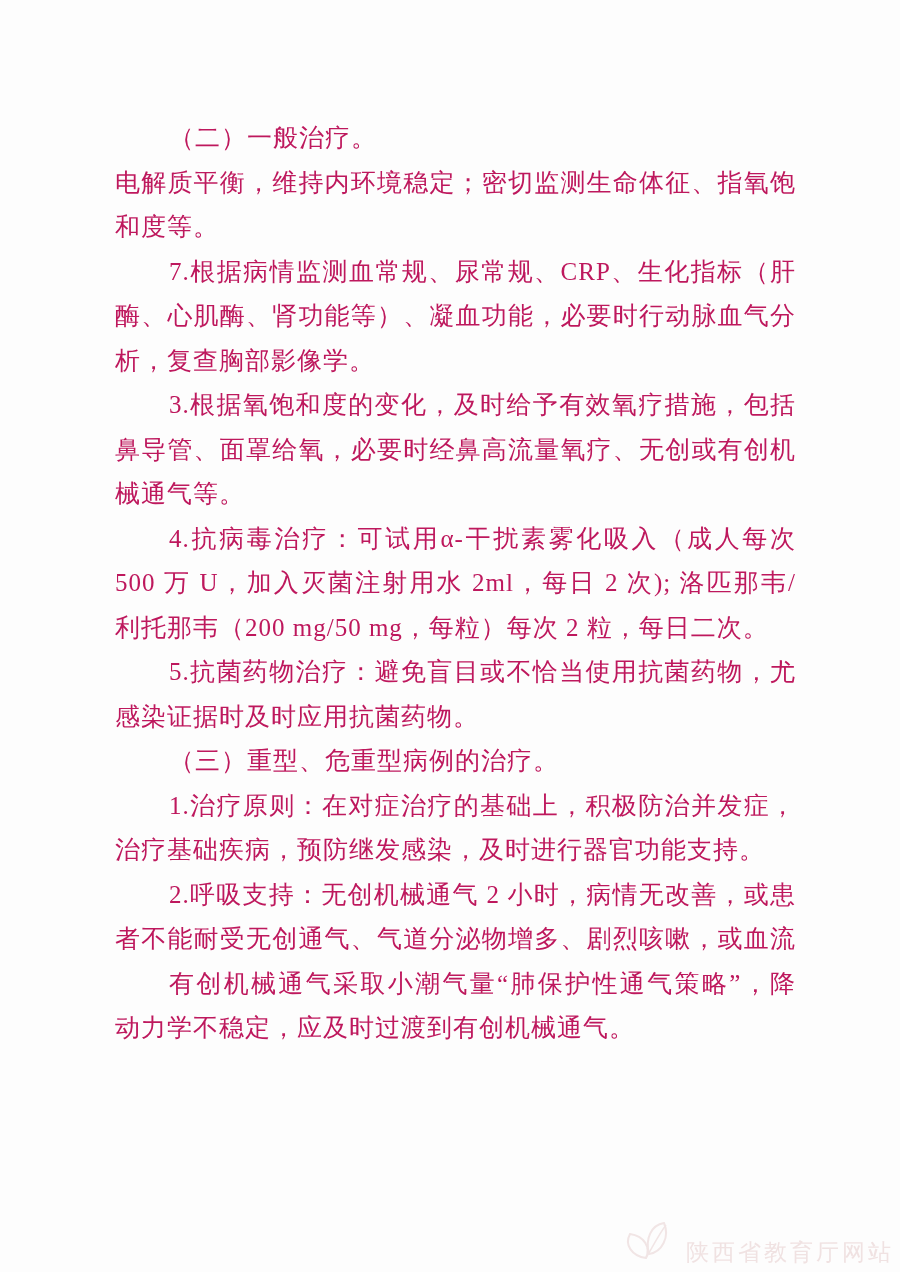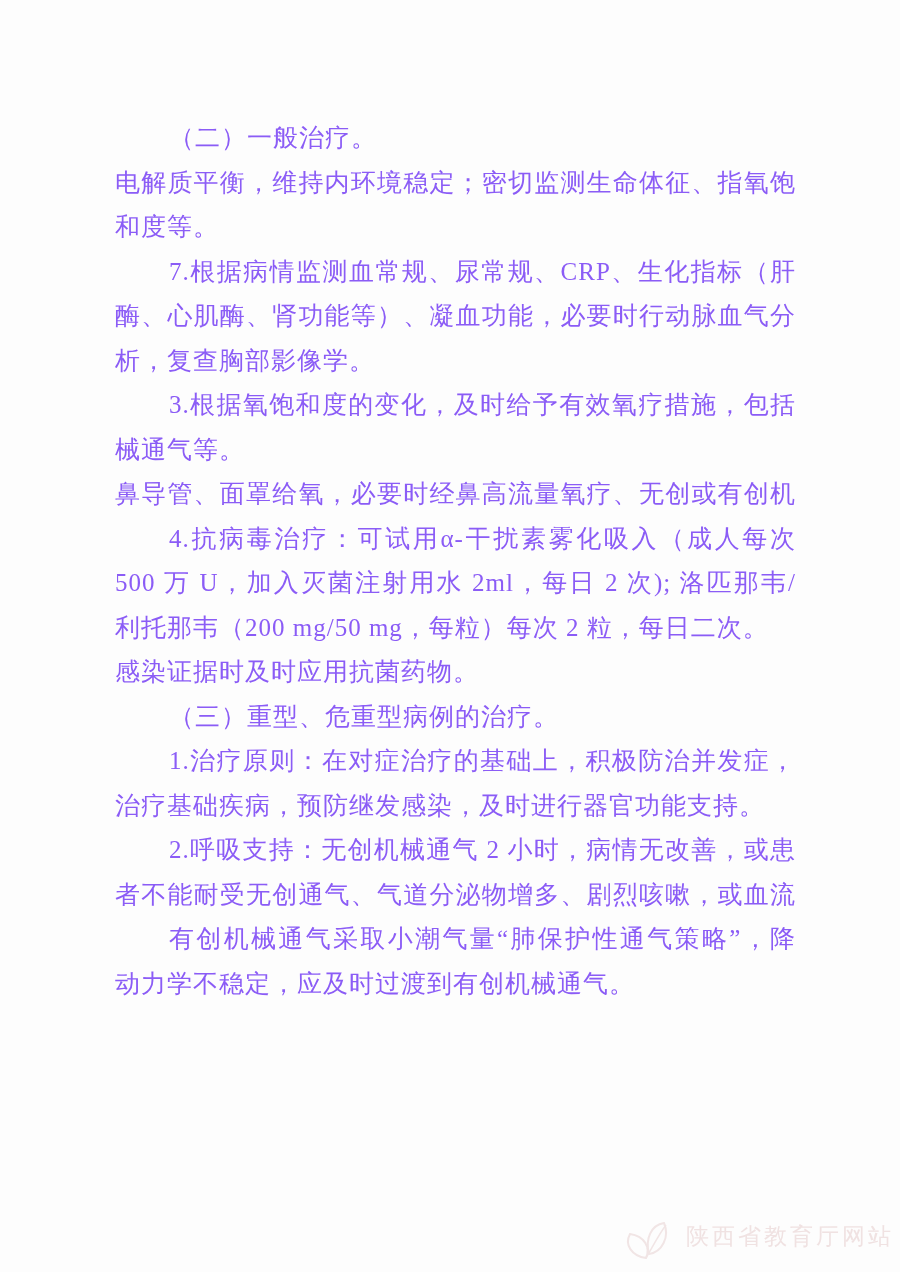--- a/index.html
+++ b/index.html
@@ -23,38 +23,38 @@
     position: absolute;
     left: 115px;
     top: 116px;
     width: 681px;
   }
   .line {
     font-size: 25px;
     letter-spacing: 1px;
     height: 44.5px;
     line-height: 44.5px;
-    color: #8b5cf6;
+    color: #be185d;
     text-align: justify;
     text-align-last: justify;
     overflow: hidden;
     white-space: normal;
   }
   .line.end {
     text-align-last: left;
   }
   .line.indent {
     text-indent: 54px;
   }
   .watermark {
     position: absolute;
     right: 6px;
     bottom: 6px;
     display: flex;
-    align-items: center;
+    align-items: flex-end;
   }
   .wm-logo {
     margin-top: 12px;
     margin-right: 2px;
   }
   .wm-text {
     font-size: 23px;
     letter-spacing: 3px;
     line-height: 26px;
     color: #f0e2e2;
@@ -67,25 +67,26 @@
 <div class="page">
 
   <main class="textblock">
     <div class="line indent end">（二）一般治疗。</div>
     <div class="line">电解质平衡，维持内环境稳定；密切监测生命体征、指氧饱</div>
     <div class="line end">和度等。</div>
     <div class="line indent">7.根据病情监测血常规、尿常规、CRP、生化指标（肝</div>
     <div class="line">酶、心肌酶、肾功能等）、凝血功能，必要时行动脉血气分</div>
     <div class="line end">析，复查胸部影像学。</div>
     <div class="line indent">3.根据氧饱和度的变化，及时给予有效氧疗措施，包括</div>
+    <div class="line">鼻导管、面罩给氧，必要时经鼻高流量氧疗、无创或有创机</div>
     <div class="line end">械通气等。</div>
-    <div class="line">鼻导管、面罩给氧，必要时经鼻高流量氧疗、无创或有创机</div>
     <div class="line indent">4.抗病毒治疗：可试用α-干扰素雾化吸入（成人每次</div>
     <div class="line">500 万 U，加入灭菌注射用水 2ml，每日 2 次); 洛匹那韦/</div>
     <div class="line end">利托那韦（200 mg/50 mg，每粒）每次 2 粒，每日二次。</div>
+    <div class="line indent">5.抗菌药物治疗：避免盲目或不恰当使用抗菌药物，尤</div>
     <div class="line end">感染证据时及时应用抗菌药物。</div>
     <div class="line indent end">（三）重型、危重型病例的治疗。</div>
     <div class="line indent">1.治疗原则：在对症治疗的基础上，积极防治并发症，</div>
     <div class="line end">治疗基础疾病，预防继发感染，及时进行器官功能支持。</div>
     <div class="line indent">2.呼吸支持：无创机械通气 2 小时，病情无改善，或患</div>
     <div class="line">者不能耐受无创通气、气道分泌物增多、剧烈咳嗽，或血流</div>
     <div class="line indent">有创机械通气采取小潮气量“肺保护性通气策略”，降</div>
     <div class="line end">动力学不稳定，应及时过渡到有创机械通气。</div>
   </main>
 

